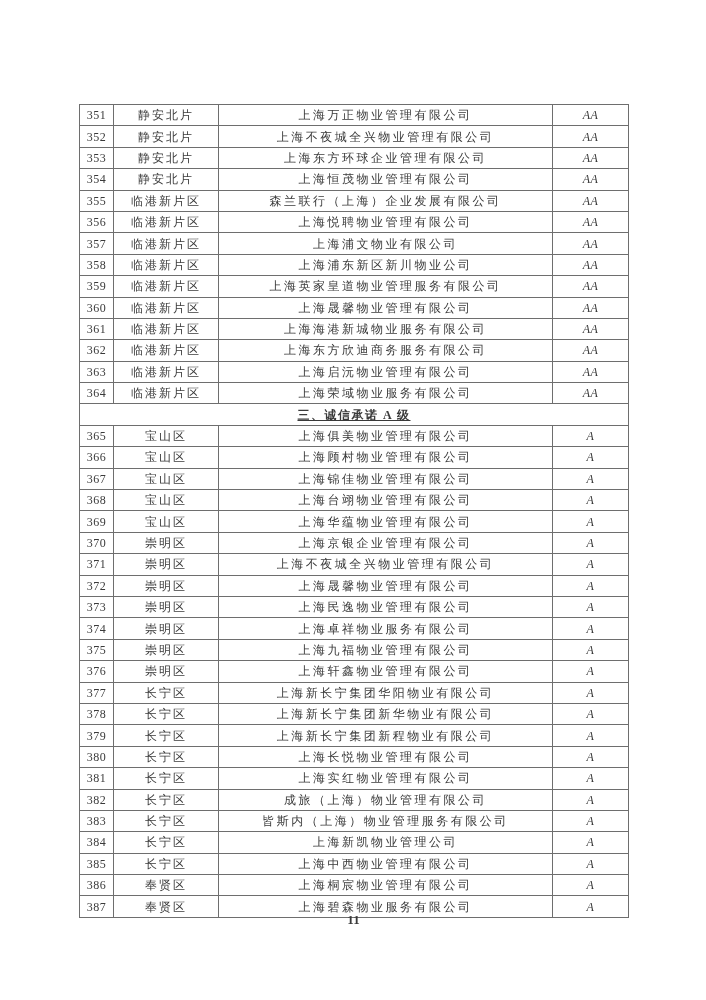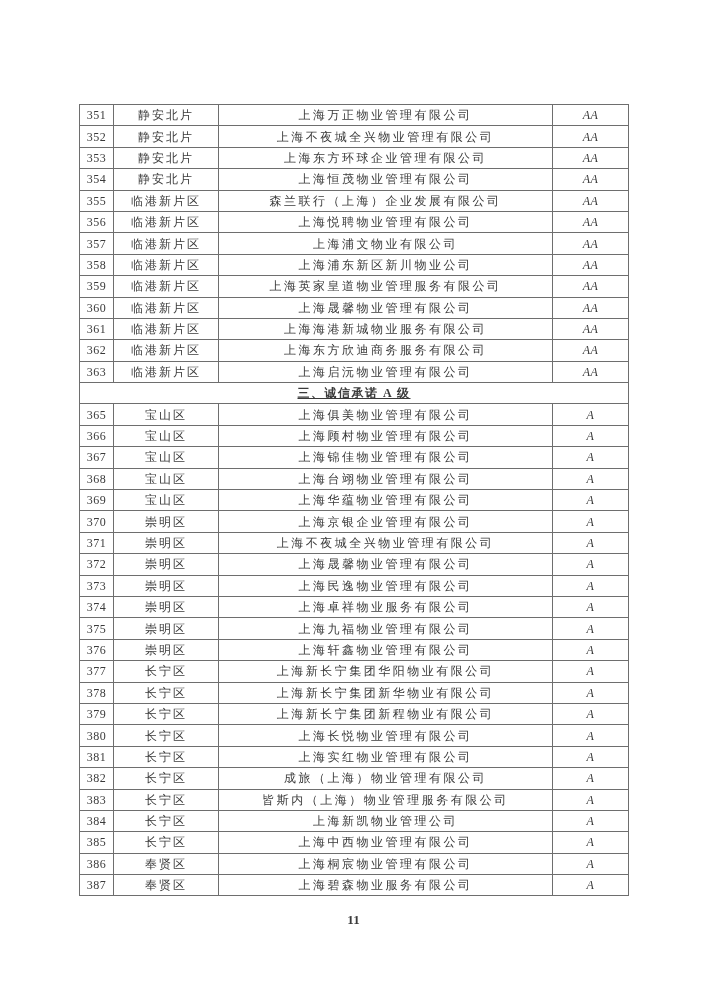--- a/index.html
+++ b/index.html
@@ -143,20 +143,26 @@
         <td class="cell-company">上海东方欣迪商务服务有限公司</td>
         <td class="cell-grade">AA</td>
       </tr>
       <tr>
         <td class="cell-no">363</td>
         <td class="cell-district">临港新片区</td>
         <td class="cell-company">上海启沅物业管理有限公司</td>
         <td class="cell-grade">AA</td>
       </tr>
       <tr>
+        <td class="cell-no">364</td>
+        <td class="cell-district">临港新片区</td>
+        <td class="cell-company">上海荣域物业服务有限公司</td>
+        <td class="cell-grade">AA</td>
+      </tr>
+      <tr>
         <td colspan="4" class="section-cell">三、诚信承诺 A 级</td>
       </tr>
       <tr>
         <td class="cell-no">365</td>
         <td class="cell-district">宝山区</td>
         <td class="cell-company">上海俱美物业管理有限公司</td>
         <td class="cell-grade">A</td>
       </tr>
       <tr>
         <td class="cell-no">366</td>

